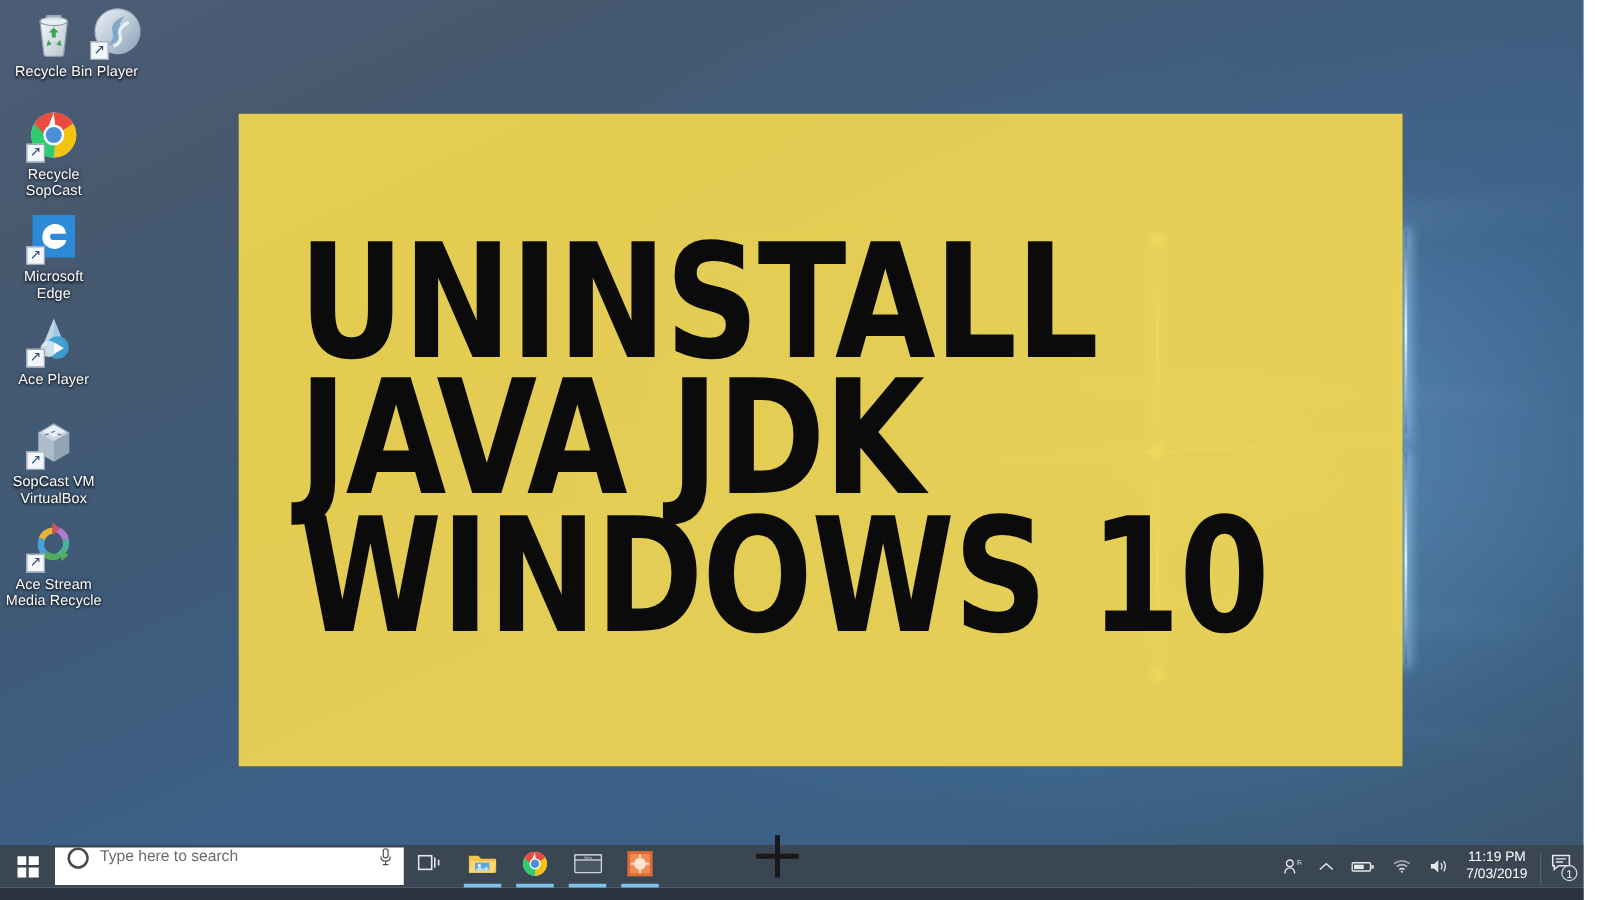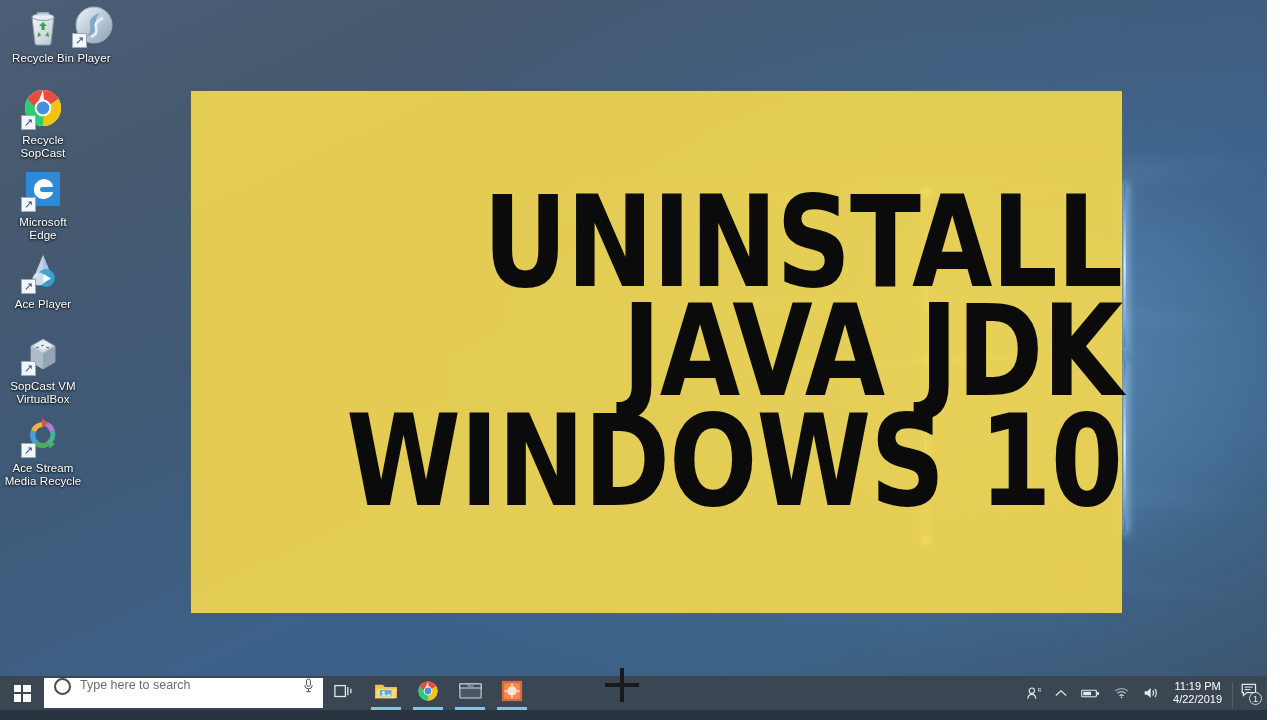--- a/index.html
+++ b/index.html
@@ -114,23 +114,24 @@
     width: 931px; height: 522px;
     background: #f1d551;
     opacity: 0.93;
     box-shadow: 0 0 0 1px rgba(120,110,40,0.28);
   }
   #title-card-text {
     position: absolute;
     left: 191px; top: 91px;
     width: 931px; height: 522px;
     display: flex; flex-direction: column;
-    align-items: flex-end; justify-content: center;
+    align-items: flex-start; justify-content: center;
     gap: 2px;
     pointer-events: none;
+    padding-left: 48px;
   }
   .title-line {
     color: #0b0b0b;
     font-family: "DejaVu Sans", sans-serif;
     font-weight: bold;
     font-size: 102px;
     line-height: 1.03;
     letter-spacing: -1px;
     transform: scaleX(1.0) scaleY(1.22);
     white-space: nowrap;
@@ -496,21 +497,21 @@
       </div>
       <div class="tray-btn">
         <svg viewBox="0 0 20 16" width="17" height="14">
           <path d="M2 5.8 h3 L9 2.2 v11.6 L5 10.2 H2 Z" fill="#e4e9ee"></path>
           <path d="M11.4 5 Q13.6 8 11.4 11" fill="none" stroke="#e4e9ee" stroke-width="1.3"></path>
           <path d="M14 3.2 Q17.4 8 14 12.8" fill="none" stroke="#e4e9ee" stroke-width="1.3"></path>
         </svg>
       </div>
       <div id="clock">
         <span>11:19 PM</span>
-        <span>4/22/2019</span>
+        <span>7/03/2019</span>
       </div>
       <div id="tb-divider"></div>
       <div id="action-center">
         <span>
           <svg viewBox="0 0 20 18" width="18" height="16">
             <path d="M1.2 1.6 h15 v9.2 h-9.6 L2.6 14 v-3.2 H1.2 Z" fill="none" stroke="#e4e9ee" stroke-width="1.4"></path>
             <line x1="4" y1="4.6" x2="13" y2="4.6" stroke="#e4e9ee" stroke-width="1.2"></line>
             <line x1="4" y1="7.4" x2="10.5" y2="7.4" stroke="#e4e9ee" stroke-width="1.2"></line>
           </svg>
         </span>

